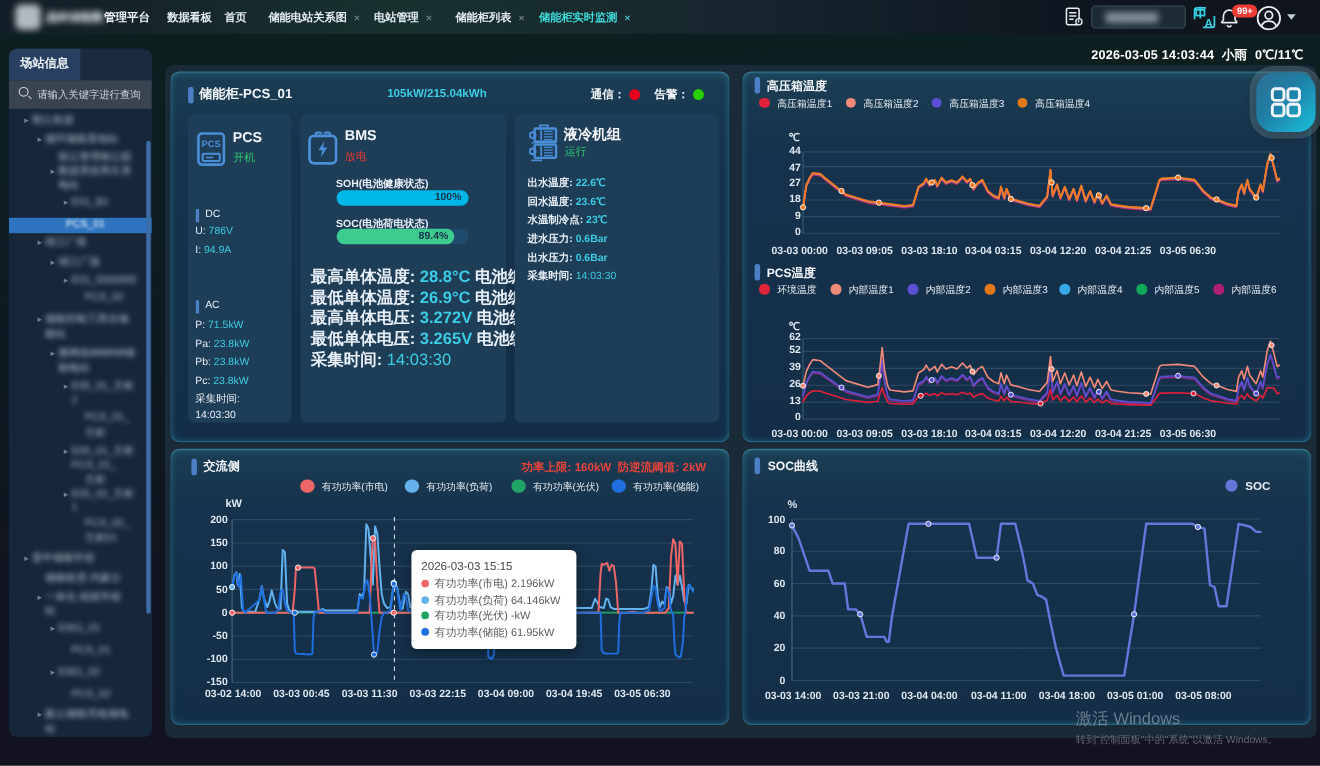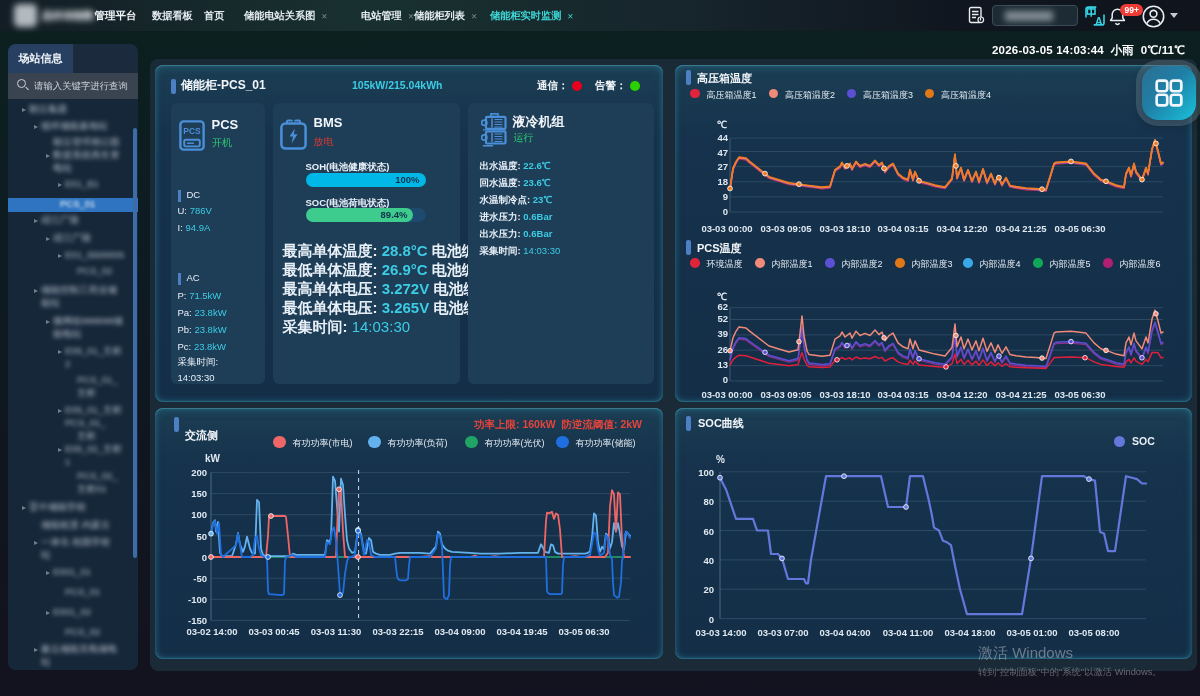--- a/index.html
+++ b/index.html
@@ -100,21 +100,21 @@
 </style>
 </head>
 <body>
 
 <div id="nav">
   <div id="logo"></div>
   <div id="brand"><span class="blurb">晶科绿能数</span>管理平台</div>
   <div class="menu" style="left:152px">数据看板</div>
   <div class="menu" style="left:204px">首页</div>
   <div class="menu" style="left:244px">储能电站关系图<span class="x">✕</span></div>
-  <div class="menu" style="left:361px">电站管理<span class="x">✕</span></div>
+  <div class="menu" style="left:340px">电站管理<span class="x">✕</span></div>
   <div class="menu" style="left:414px">储能柜列表<span class="x">✕</span></div>
   <div class="menu act" style="left:490px">储能柜实时监测<span class="x">✕</span></div>
   <div class="abs" style="left:968px;top:6px"><svg width="17" height="18" viewBox="0 0 17 18">
 <g stroke="#e8edf2" fill="none" stroke-width="1.4">
 <rect x="1.5" y="1.5" width="11.5" height="15" rx="1.5"></rect>
 <path d="M4 5.5h6.5 M4 8.5h6.5 M4 11.5h4"></path>
 <circle cx="12.8" cy="13.8" r="2.8" fill="#141f27" stroke="#e8edf2" stroke-width="1.2"></circle>
 <path d="M12.5 11.9v2.6" stroke-width="1.1"></path>
 </g>
       </svg></div>
@@ -371,21 +371,21 @@
         <circle cx="396.0" cy="276.6" r="2.3" fill="#5b4fd4" stroke="#fff" stroke-width="0.8"></circle>
         <circle cx="467.0" cy="292.8" r="2.3" fill="#5b4fd4" stroke="#fff" stroke-width="0.8"></circle>
         <circle cx="162.0" cy="294.8" r="2.3" fill="#e01f3c" stroke="#fff" stroke-width="0.8"></circle>
         <circle cx="271.0" cy="301.9" r="2.3" fill="#e01f3c" stroke="#fff" stroke-width="0.8"></circle>
         <circle cx="410.0" cy="292.7" r="2.3" fill="#e01f3c" stroke="#fff" stroke-width="0.8"></circle>
       </svg>
   </div>
 
   <div class="panel" id="pBL">
     <div class="bar" style="left:19px;top:9px"></div>
-    <div class="ptitle" style="left:30px;top:20px">交流侧</div>
+    <div class="ptitle" style="left:30px;top:8px">交流侧</div>
     <div class="ptitle" style="left:319px;top:10px;color:#e8433a;font-size:10.5px">功率上限: 160kW&nbsp; 防逆流阈值: 2kW</div>
     <div class="lg" style="left:118px;top:25px"><b class="big" style="background:#ee6666"></b>有功功率(市电)</div>
     <div class="lg" style="left:213px;top:25px"><b class="big" style="background:#63b2ee"></b>有功功率(负荷)</div>
     <div class="lg" style="left:310px;top:25px"><b class="big" style="background:#21a366"></b>有功功率(光伏)</div>
     <div class="lg" style="left:401px;top:25px"><b class="big" style="background:#1f6fe0"></b>有功功率(储能)</div>
     <div class="axu" style="left:50px;top:45px">kW</div>
     <div class="ylab" style="left:18px;top:59px">200</div>
     <div class="ylab" style="left:18px;top:80px">150</div>
     <div class="ylab" style="left:18px;top:101px">100</div>
     <div class="ylab" style="left:18px;top:123px">50</div>
@@ -418,35 +418,42 @@
         <circle cx="56.0" cy="125.7" r="2.4" fill="#63b2ee" stroke="#fff" stroke-width="0.8"></circle>
         <circle cx="203.0" cy="121.9" r="2.4" fill="#63b2ee" stroke="#fff" stroke-width="0.8"></circle>
         <circle cx="113.0" cy="149.0" r="2.4" fill="#1f6fe0" stroke="#fff" stroke-width="0.8"></circle>
         <circle cx="185.0" cy="187.1" r="2.4" fill="#1f6fe0" stroke="#fff" stroke-width="0.8"></circle>
         <circle cx="203.0" cy="122.8" r="2.4" fill="#1f6fe0" stroke="#fff" stroke-width="0.8"></circle>
         <circle cx="56.0" cy="149.0" r="2.4" fill="#ee6666" stroke="#fff" stroke-width="0.8"></circle>
         <circle cx="116.0" cy="108.0" r="2.4" fill="#ee6666" stroke="#fff" stroke-width="0.8"></circle>
         <circle cx="184.0" cy="81.3" r="2.4" fill="#ee6666" stroke="#fff" stroke-width="0.8"></circle>
         <circle cx="203.0" cy="149.0" r="2.4" fill="#ee6666" stroke="#fff" stroke-width="0.8"></circle>
       </svg>
+    <div id="tip">
+      <div class="t">2026-03-03 15:15</div>
+      <div class="r"><b style="background:#ee6666"></b>有功功率(市电) 2.196kW</div>
+      <div class="r"><b style="background:#63b2ee"></b>有功功率(负荷) 64.146kW</div>
+      <div class="r"><b style="background:#21a366"></b>有功功率(光伏) -kW</div>
+      <div class="r"><b style="background:#1f6fe0"></b>有功功率(储能) 61.95kW</div>
+    </div>
   </div>
 
   <div class="panel" id="pBR">
     <div class="bar" style="left:11px;top:8px"></div>
     <div class="ptitle" style="left:23px;top:8px">SOC曲线</div>
     <div class="lg" style="left:439px;top:26px;font-size:10.5px;font-weight:bold"><b class="med" style="background:#6478dc"></b>SOC</div>
     <div class="axu" style="left:41px;top:46px">%</div>
     <div class="ylab" style="left:5px;top:58.5px">100</div>
     <div class="ylab" style="left:5px;top:87.5px">80</div>
     <div class="ylab" style="left:5px;top:117.5px">60</div>
     <div class="ylab" style="left:5px;top:146.5px">40</div>
     <div class="ylab" style="left:5px;top:175.5px">20</div>
     <div class="ylab" style="left:5px;top:205.5px">0</div>
     <div class="xlab" style="left:46px;top:218.5px">03-03 14:00</div>
-      <div class="xlab" style="left:108px;top:218.5px">03-03 07:00</div>
+      <div class="xlab" style="left:108px;top:218.5px">03-03 21:00</div>
       <div class="xlab" style="left:170px;top:218.5px">03-04 04:00</div>
       <div class="xlab" style="left:233px;top:218.5px">03-04 11:00</div>
       <div class="xlab" style="left:295px;top:218.5px">03-04 18:00</div>
       <div class="xlab" style="left:357px;top:218.5px">03-05 01:00</div>
       <div class="xlab" style="left:419px;top:218.5px">03-05 08:00</div>
     <svg class="abs" style="left:0;top:0" width="517" height="251" viewBox="0 0 517 251">
         <line x1="45.0" y1="210.6" x2="471.0" y2="210.6" stroke="#2c4a63" stroke-width="1"></line>
         <line x1="45.0" y1="181.2" x2="471.0" y2="181.2" stroke="#2c4a63" stroke-width="1"></line>
         <line x1="45.0" y1="151.9" x2="471.0" y2="151.9" stroke="#2c4a63" stroke-width="1"></line>
         <line x1="45.0" y1="122.5" x2="471.0" y2="122.5" stroke="#2c4a63" stroke-width="1"></line>

